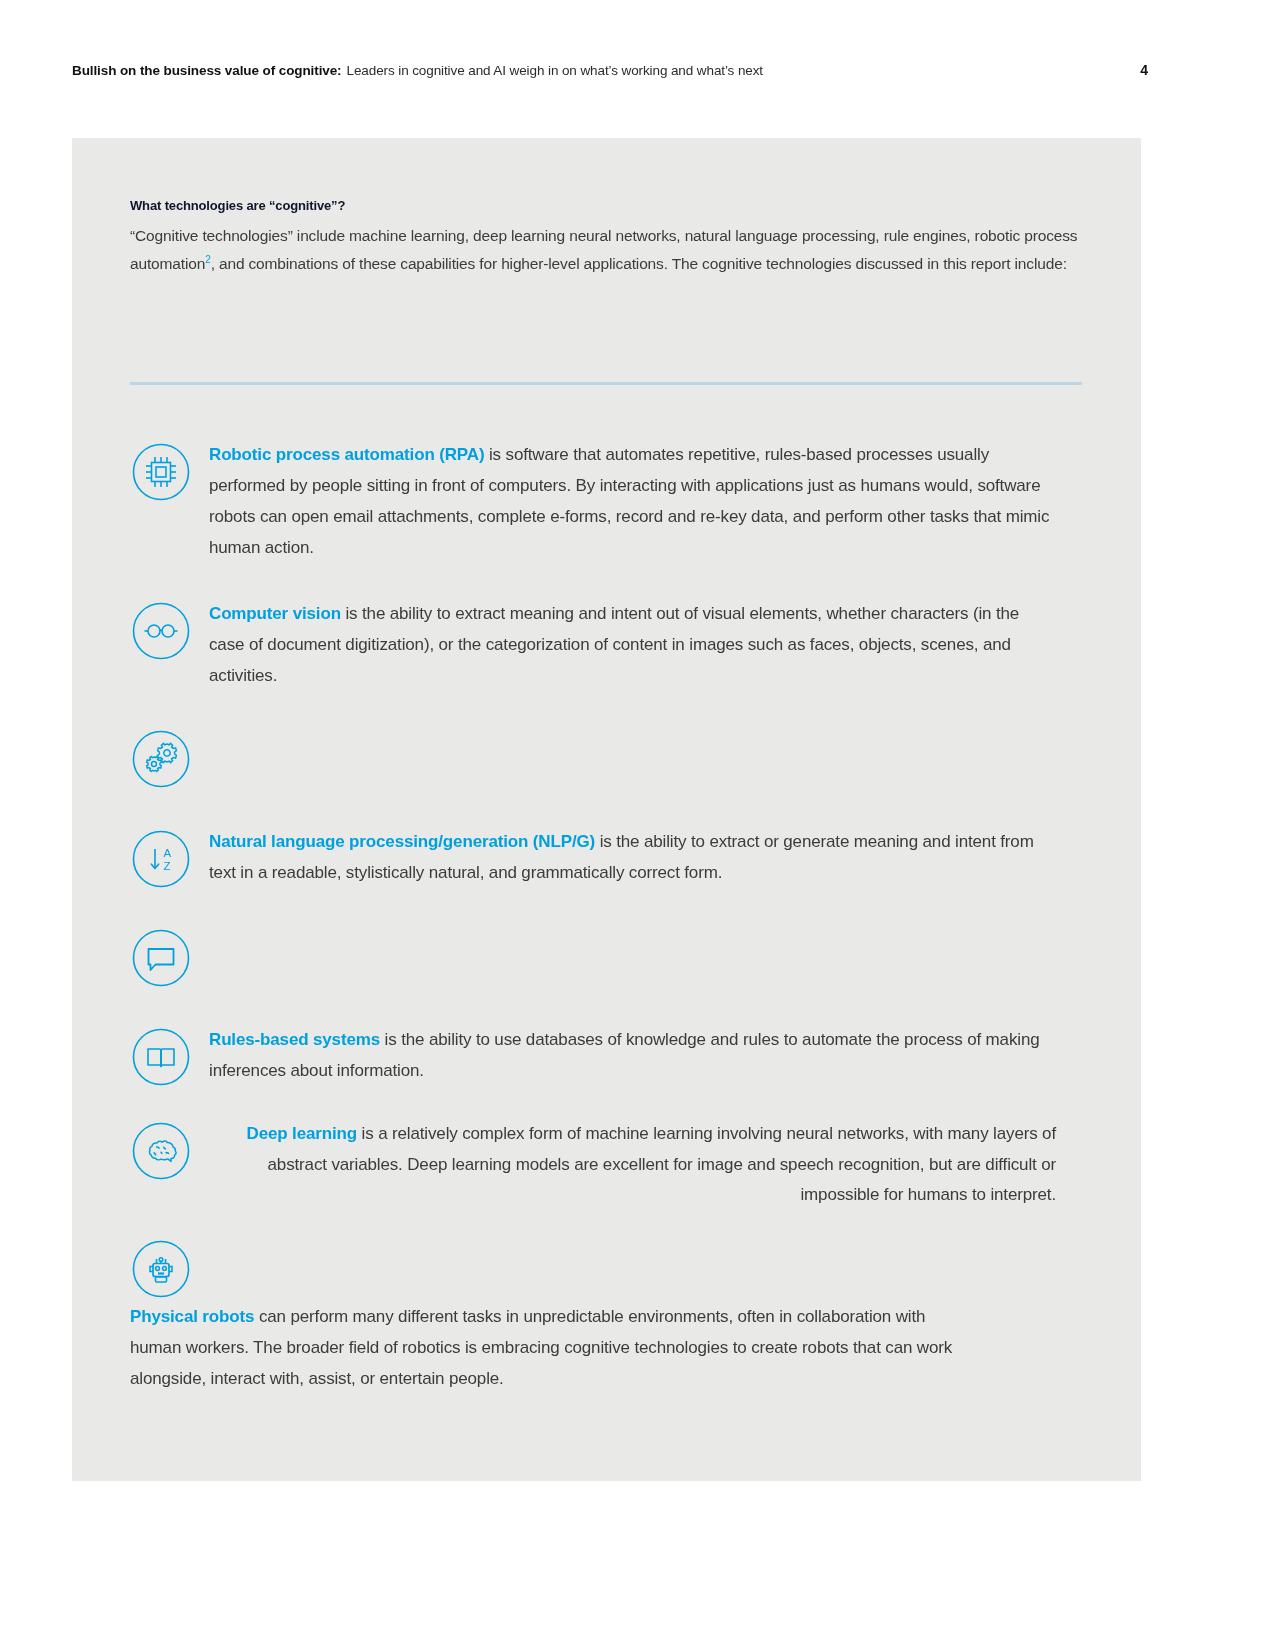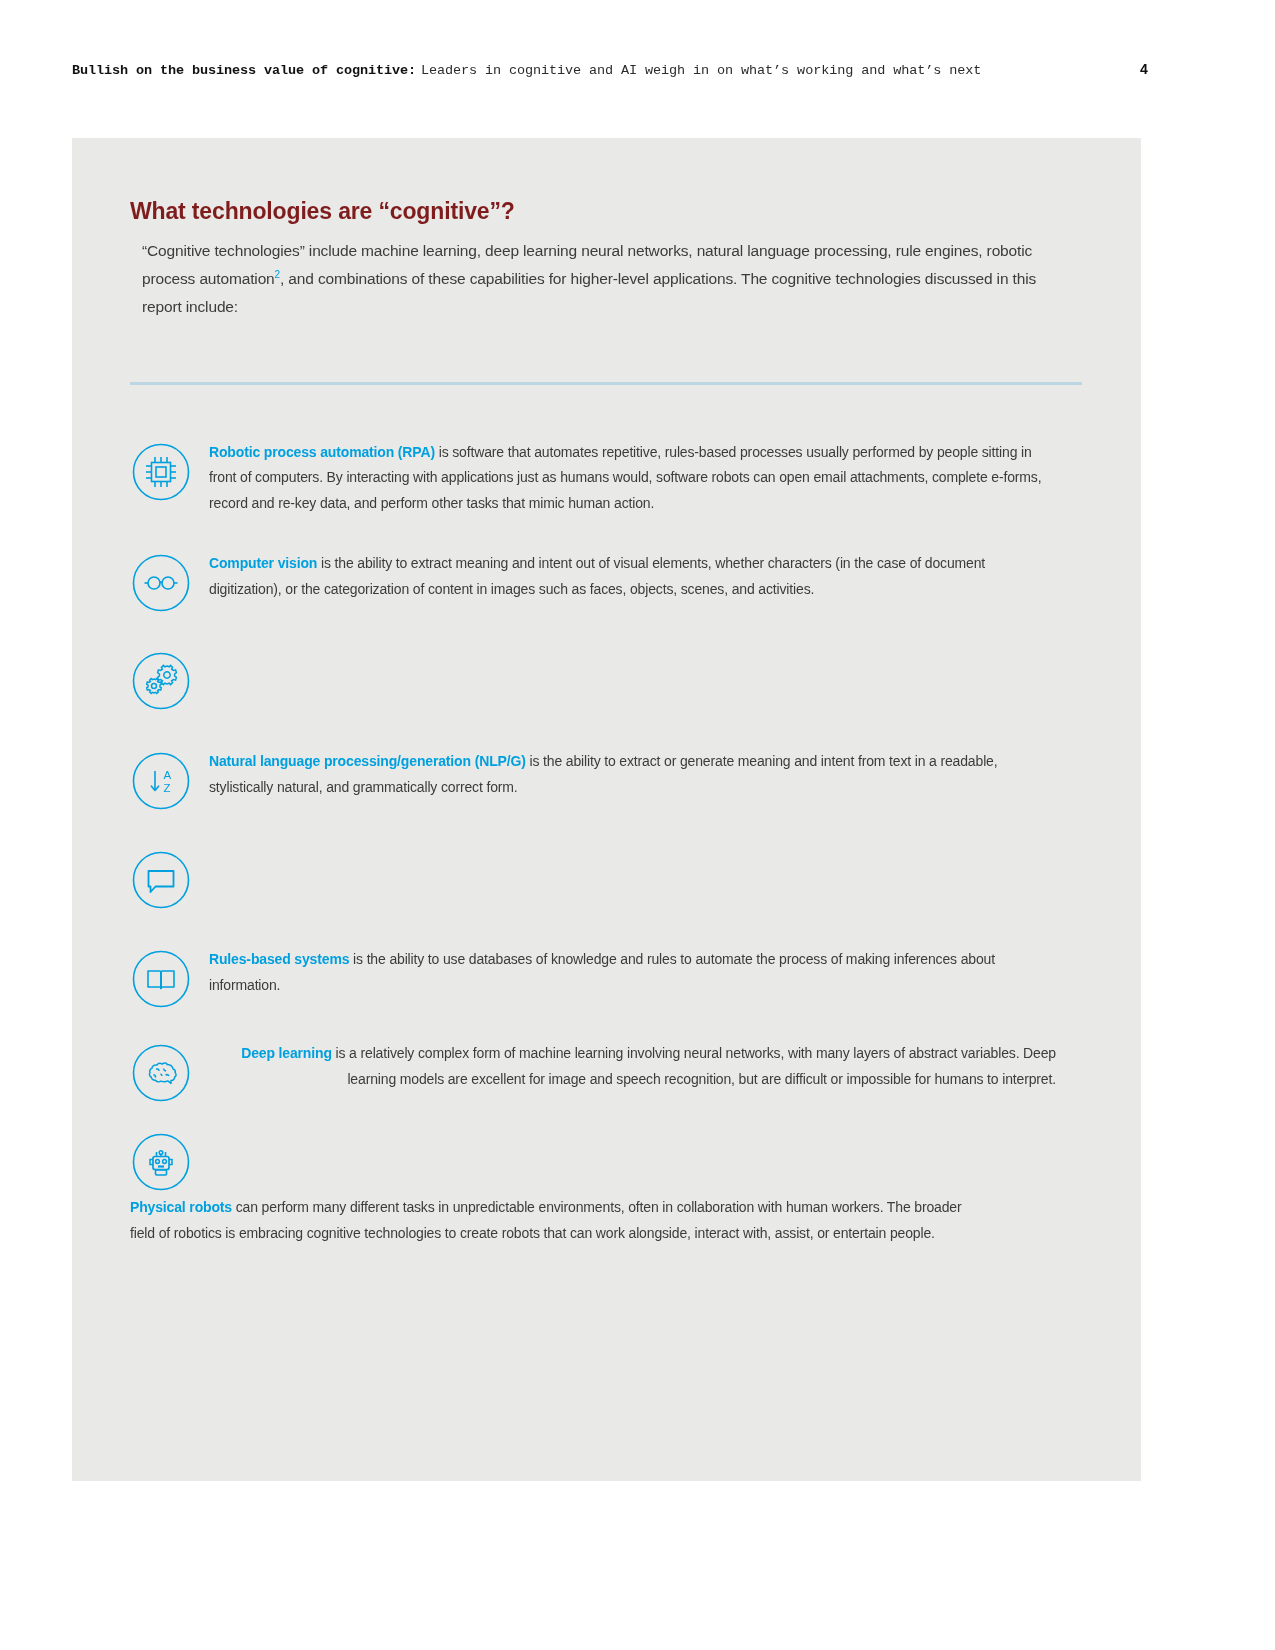--- a/index.html
+++ b/index.html
@@ -28,21 +28,20 @@
     left: 72px;
     top: 62px;
     width: 1076px;
     display: flex;
     align-items: baseline;
     justify-content: space-between;
     font-size: 13.5px;
     letter-spacing: -0.1px;
     color: #1a1a1a;
     white-space: nowrap;
-    font-family: Liberation Mono, monospace;
   }
   .page-header .htext {
     display: flex;
     align-items: baseline;
     gap: 5px;
   }
   .page-header .hbold {
     font-weight: bold;
     color: #111111;
   }
@@ -68,27 +67,27 @@
 
   
   .intro {
     position: absolute;
     left: 58px;
     top: 60px;
     width: 955px;
   }
   .intro h2 {
     margin: 0 0 9px 0;
-    font-size: 23px;
+    font-size: 13px;
     font-weight: bold;
-    color: #7f1d1d;
+    color: #0f172a;
     letter-spacing: -0.15px;
   }
   .intro p {
-    margin: 12px;
+    margin: 0;
     font-size: 15.5px;
     line-height: 1.82;
     color: #3c3c3b;
     letter-spacing: -0.15px;
   }
   .intro p sup {
     color: #00a0df;
     font-size: 10px;
     vertical-align: super;
     line-height: 0;
@@ -126,21 +125,21 @@
     display: flex;
     align-items: center;
     justify-content: center;
   }
   .tech-icon svg {
     display: block;
   }
   .tech-body {
     flex: 1 1 auto;
     max-width: 847px;
-    font-size: 14px;
+    font-size: 17px;
     line-height: 1.82;
     color: #3c3c3b;
     letter-spacing: -0.15px;
     padding-top: 2px;
   }
   .tech-body .term {
     color: #00a0df;
     font-weight: bold;
   }
 

